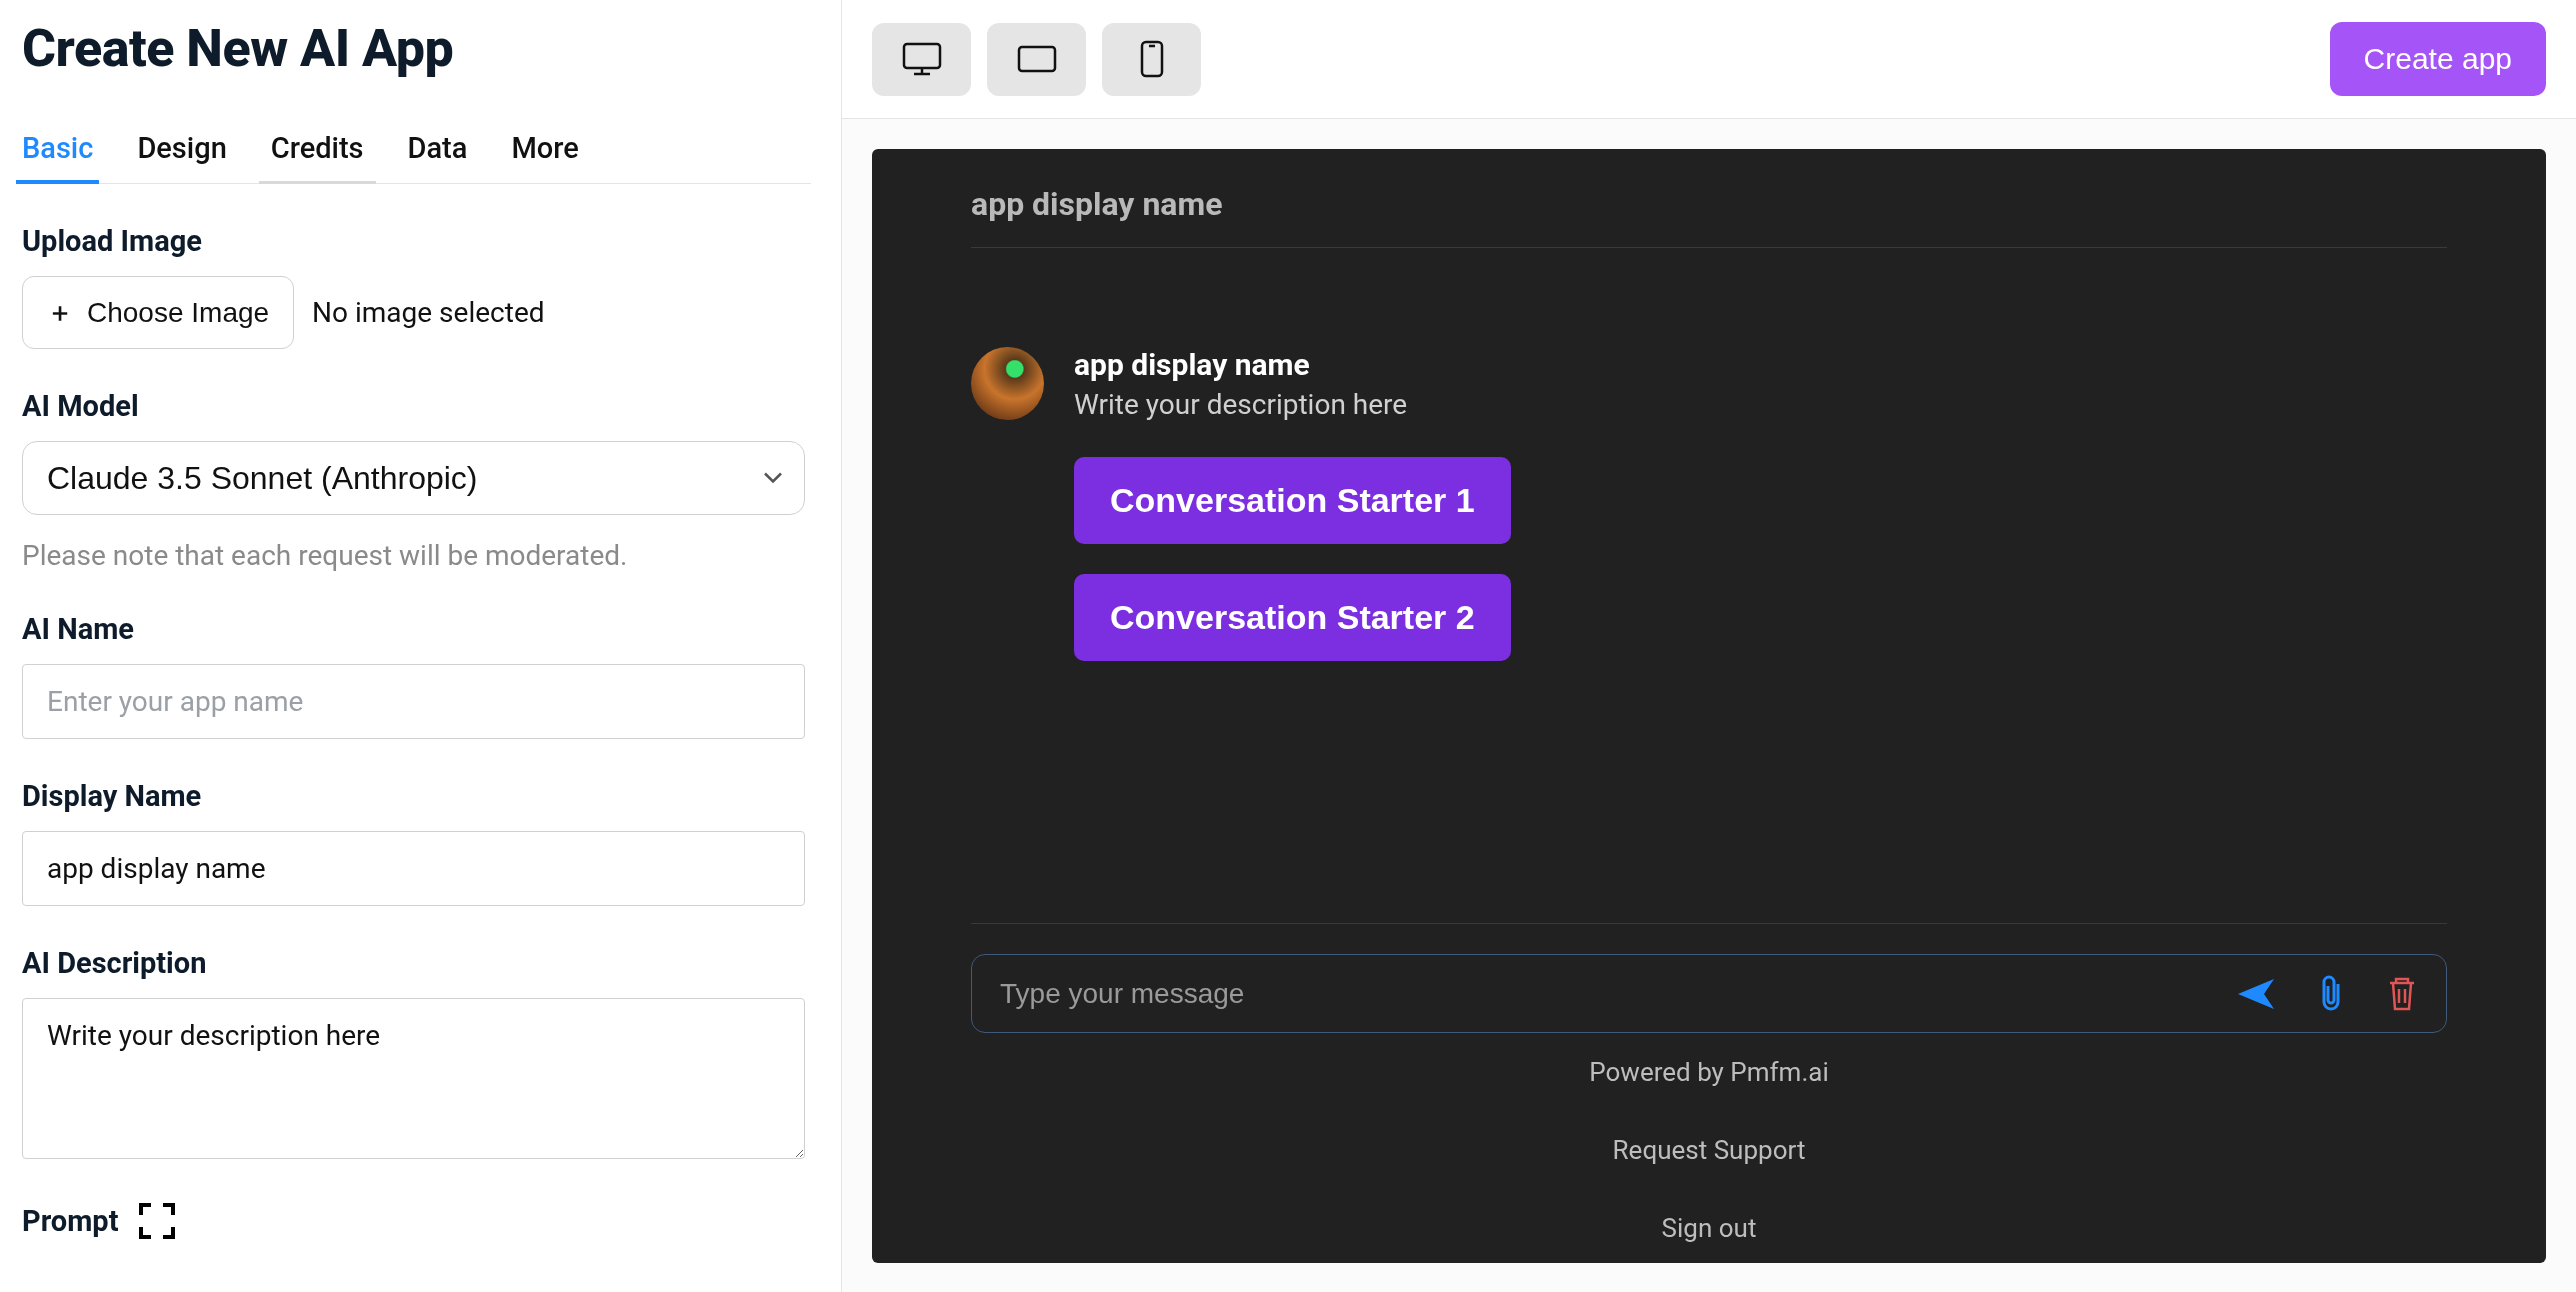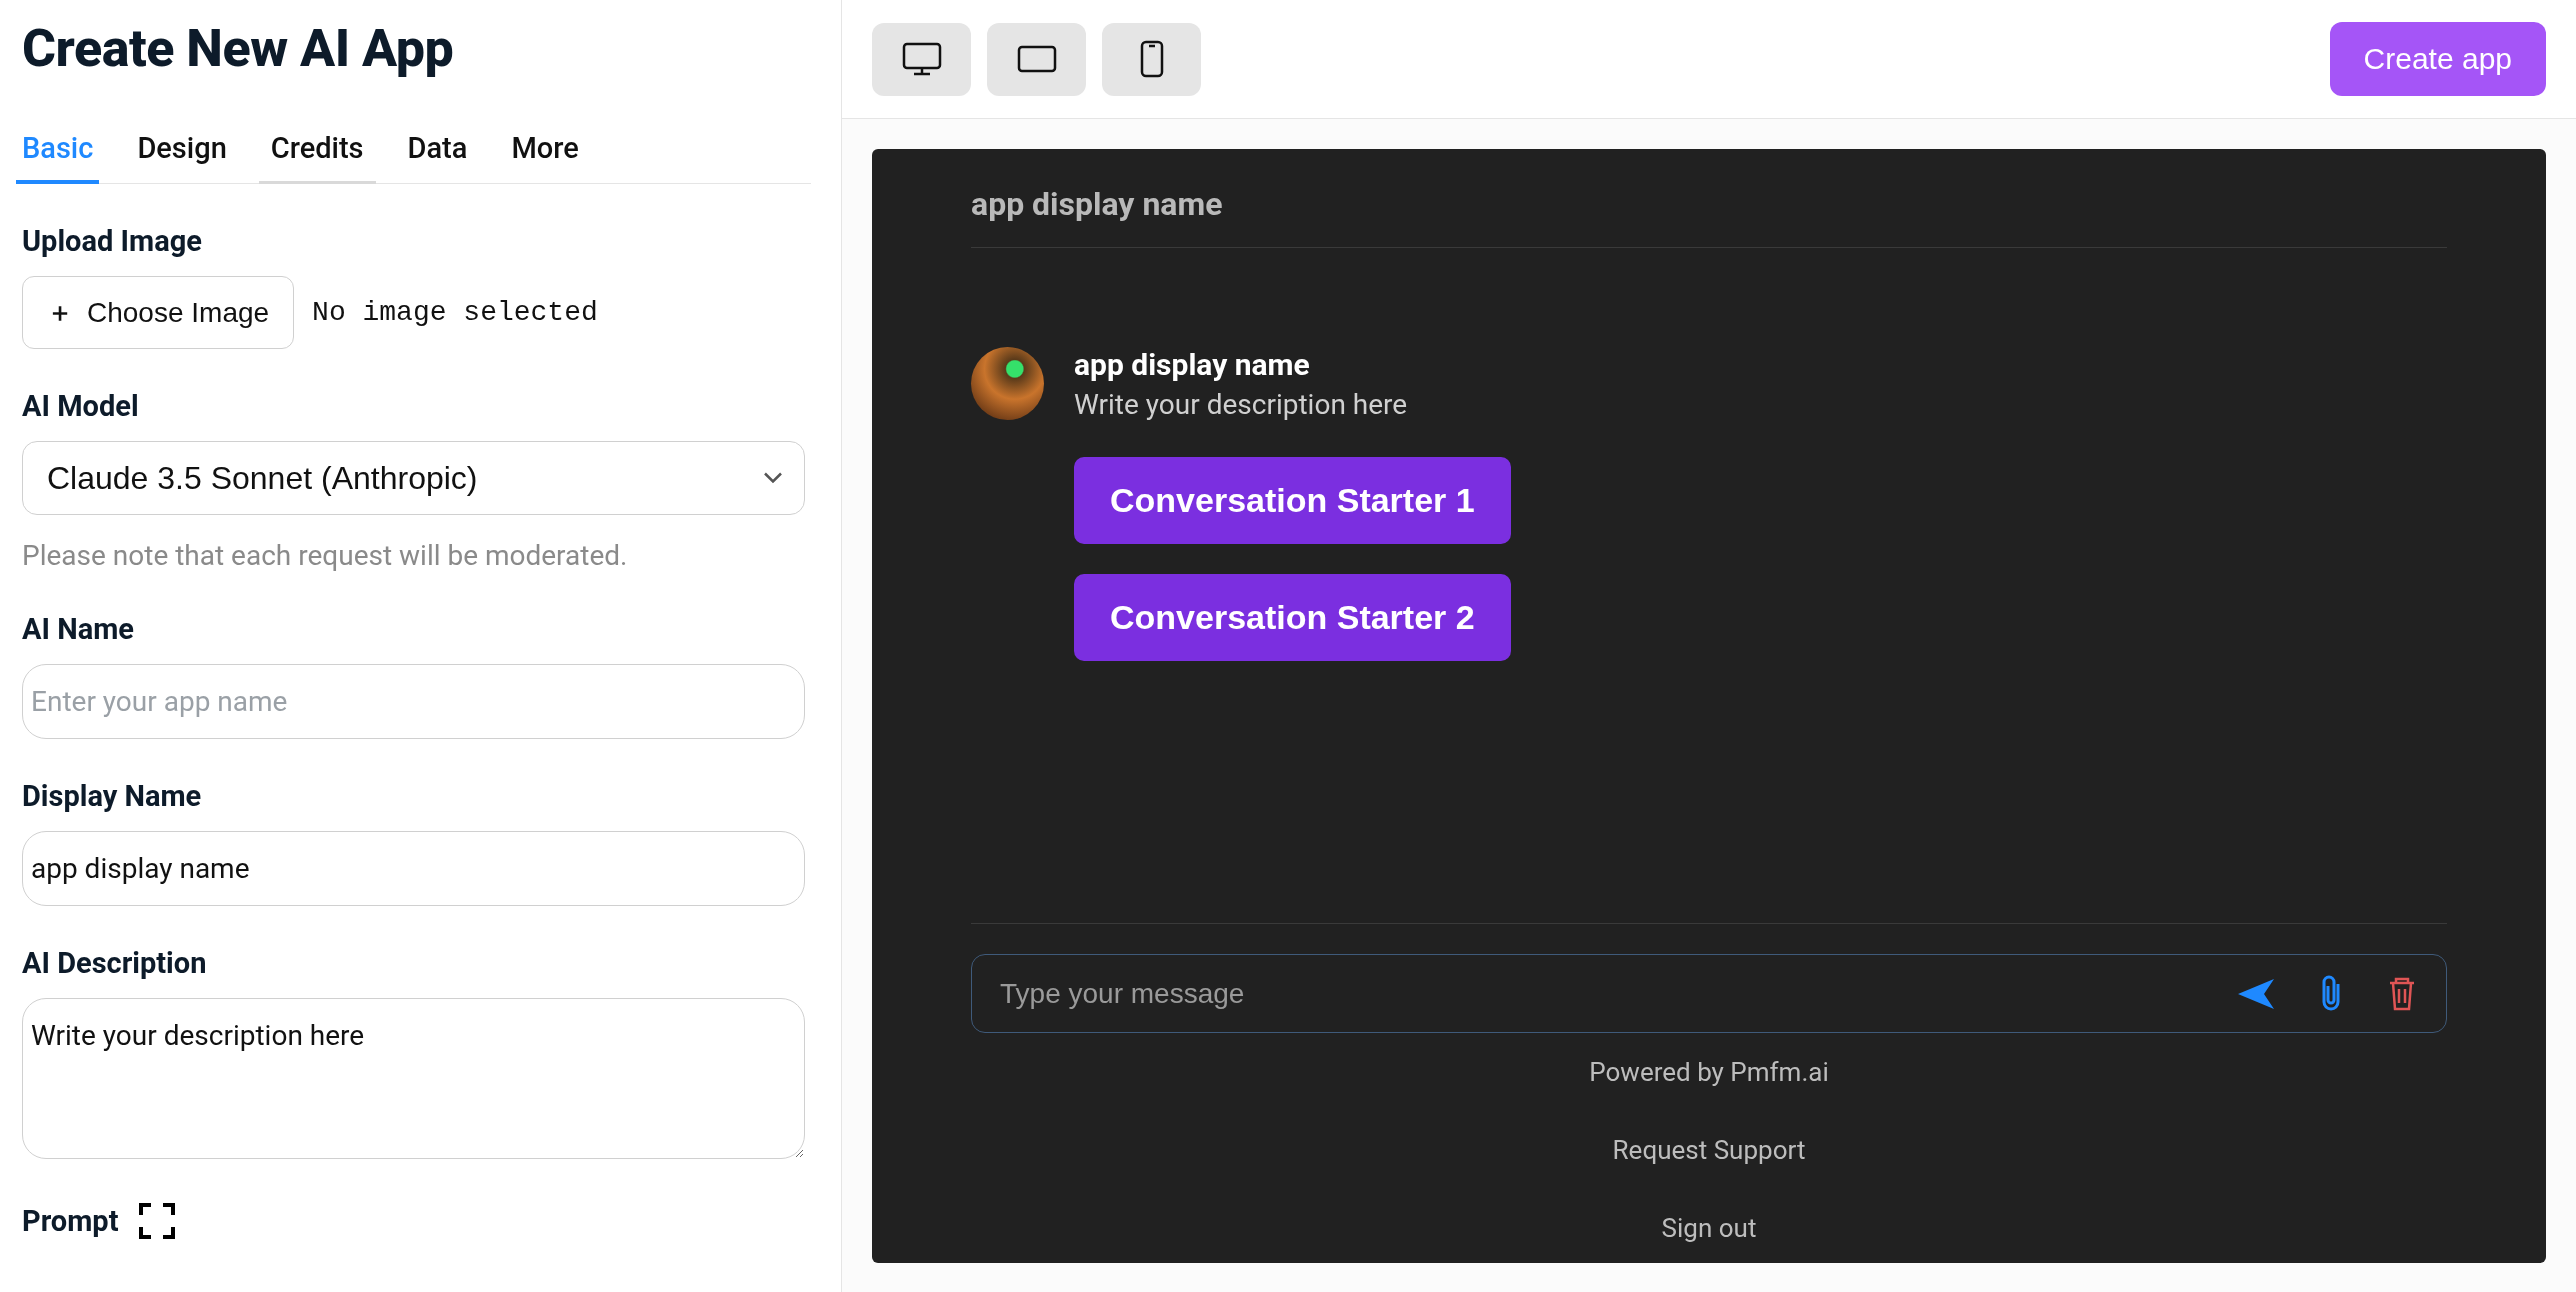--- a/index.html
+++ b/index.html
@@ -76,21 +76,21 @@
     border: 1px solid #d0d0d0;
     background: #fff;
     border-radius: 12px;
     padding: 18px 24px;
     font-size: 28px;
     font-weight: 500;
     color: #111;
     cursor: pointer;
   }
   .choose-btn .plus { font-size: 26px; font-weight: 600; }
-  .no-image-text { font-size: 28px; color: #111; font-family: Liberation Mono, monospace; }
+  .no-image-text { font-size: 28px; color: #111; }
   .select-wrap {
     position: relative;
     width: 783px;
   }
   select.form-select {
     width: 100%;
     border: 1px solid #d0d0d0;
     border-radius: 15px;
     padding: 18px 50px 18px 24px;
     font-size: 32px;
@@ -108,22 +108,22 @@
     color: #555;
   }
   .help-text {
     font-size: 28px;
     color: #8a8a8a;
     margin-top: 24px;
   }
   .text-input, .text-area {
     width: 783px;
     border: 1px solid #d0d0d0;
-    border-radius: 24px;
-    padding: 20px 8px;
+    border-radius: 4px;
+    padding: 20px 24px;
     font-size: 28px;
     color: #111;
     font-family: inherit;
   }
   .text-input::placeholder, .text-area::placeholder { color: #9aa0a6; }
   .text-area { height: 161px; resize: both; }
   .prompt-row { display: flex; align-items: center; gap: 20px; }
   .expand-icon { width: 36px; height: 36px; position: relative; }
   .expand-icon span {
     position: absolute; width: 12px; height: 12px;

